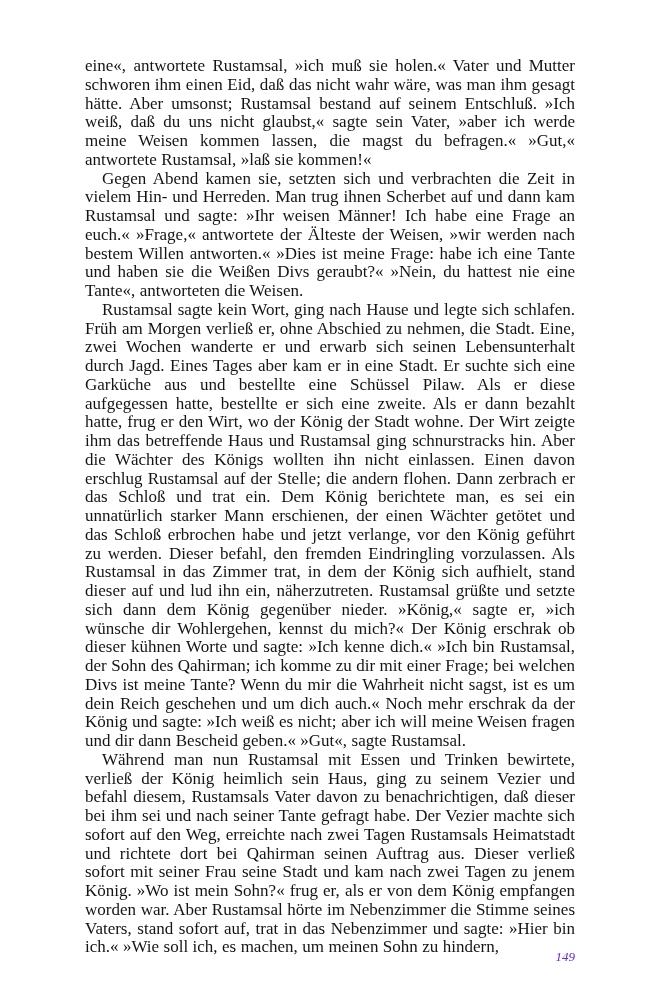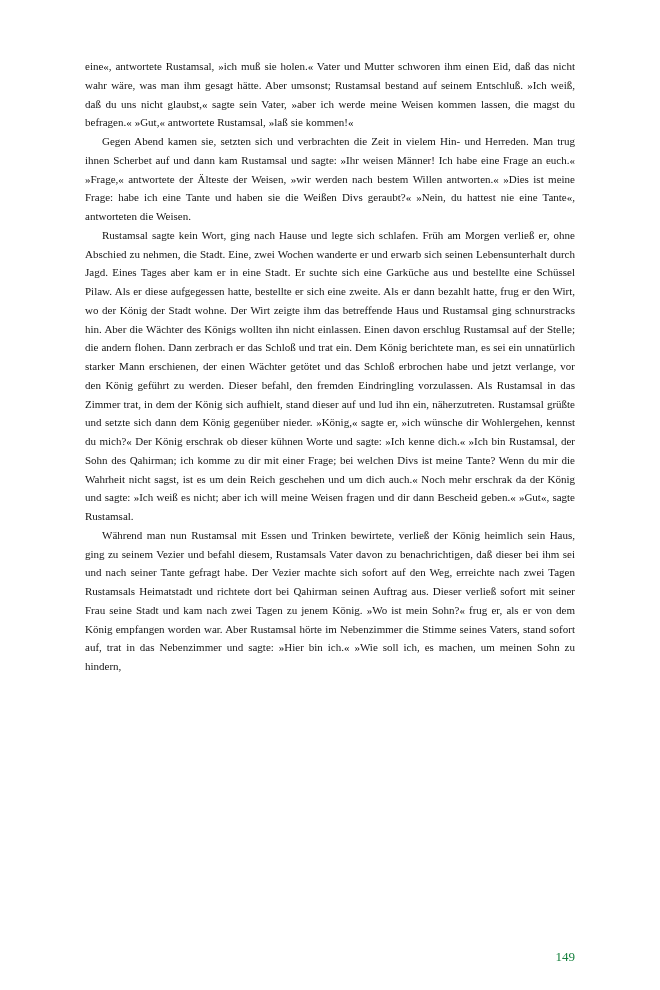--- a/index.html
+++ b/index.html
@@ -18,36 +18,37 @@
     overflow: hidden;
   }
   .text-block {
     position: absolute;
     top: 57px;
     left: 85px;
     width: 490px;
   }
   .text-block p {
     margin: 0;
-    font-size: 11px;
+    font-size: 17px;
     line-height: 18.75px;
     text-align: justify;
     text-indent: 17px;
     word-spacing: 0.2px;
   }
   .text-block p.no-indent {
     text-indent: 0;
   }
   .page-number {
     position: absolute;
     top: 950px;
     right: 85px;
     font-size: 13px;
     line-height: 1;
-    color: #15803d;
+    color: #6d28d9;
+    font-style: italic;
   }
 </style>
 </head>
 <body>
 
 <div class="page">
   <div class="text-block">
     <p class="no-indent">eine«, antwortete Rustamsal, »ich muß sie holen.« Vater und Mutter schworen ihm einen Eid, daß das nicht wahr wäre, was man ihm gesagt hätte. Aber umsonst; Rustamsal bestand auf seinem Entschluß. »Ich weiß, daß du uns nicht glaubst,« sagte sein Vater, »aber ich werde meine Weisen kommen lassen, die magst du befragen.« »Gut,« antwortete Rustamsal, »laß sie kommen!«</p>
     <p>Gegen Abend kamen sie, setzten sich und verbrachten die Zeit in vielem Hin- und Herreden. Man trug ihnen Scherbet auf und dann kam Rustamsal und sagte: »Ihr weisen Männer! Ich habe eine Frage an euch.« »Frage,« antwortete der Älteste der Weisen, »wir werden nach bestem Willen antworten.« »Dies ist meine Frage: habe ich eine Tante und haben sie die Weißen Divs geraubt?« »Nein, du hattest nie eine Tante«, antworteten die Weisen.</p>
     <p>Rustamsal sagte kein Wort, ging nach Hause und legte sich schlafen. Früh am Morgen verließ er, ohne Abschied zu nehmen, die Stadt. Eine, zwei Wochen wanderte er und erwarb sich seinen Lebensunterhalt durch Jagd. Eines Tages aber kam er in eine Stadt. Er suchte sich eine Garküche aus und bestellte eine Schüssel Pilaw. Als er diese aufgegessen hatte, bestellte er sich eine zweite. Als er dann bezahlt hatte, frug er den Wirt, wo der König der Stadt wohne. Der Wirt zeigte ihm das betreffende Haus und Rustamsal ging schnurstracks hin. Aber die Wächter des Königs wollten ihn nicht einlassen. Einen davon erschlug Rustamsal auf der Stelle; die andern flohen. Dann zerbrach er das Schloß und trat ein. Dem König berichtete man, es sei ein unnatürlich starker Mann erschienen, der einen Wächter getötet und das Schloß erbrochen habe und jetzt verlange, vor den König geführt zu werden. Dieser befahl, den fremden Eindringling vorzulassen. Als Rustamsal in das Zimmer trat, in dem der König sich aufhielt, stand dieser auf und lud ihn ein, näherzutreten. Rustamsal grüßte und setzte sich dann dem König gegenüber nieder. »König,« sagte er, »ich wünsche dir Wohlergehen, kennst du mich?« Der König erschrak ob dieser kühnen Worte und sagte: »Ich kenne dich.« »Ich bin Rustamsal, der Sohn des Qahirman; ich komme zu dir mit einer Frage; bei welchen Divs ist meine Tante? Wenn du mir die Wahrheit nicht sagst, ist es um dein Reich geschehen und um dich auch.« Noch mehr erschrak da der König und sagte: »Ich weiß es nicht; aber ich will meine Weisen fragen und dir dann Bescheid geben.« »Gut«, sagte Rustamsal.</p>

